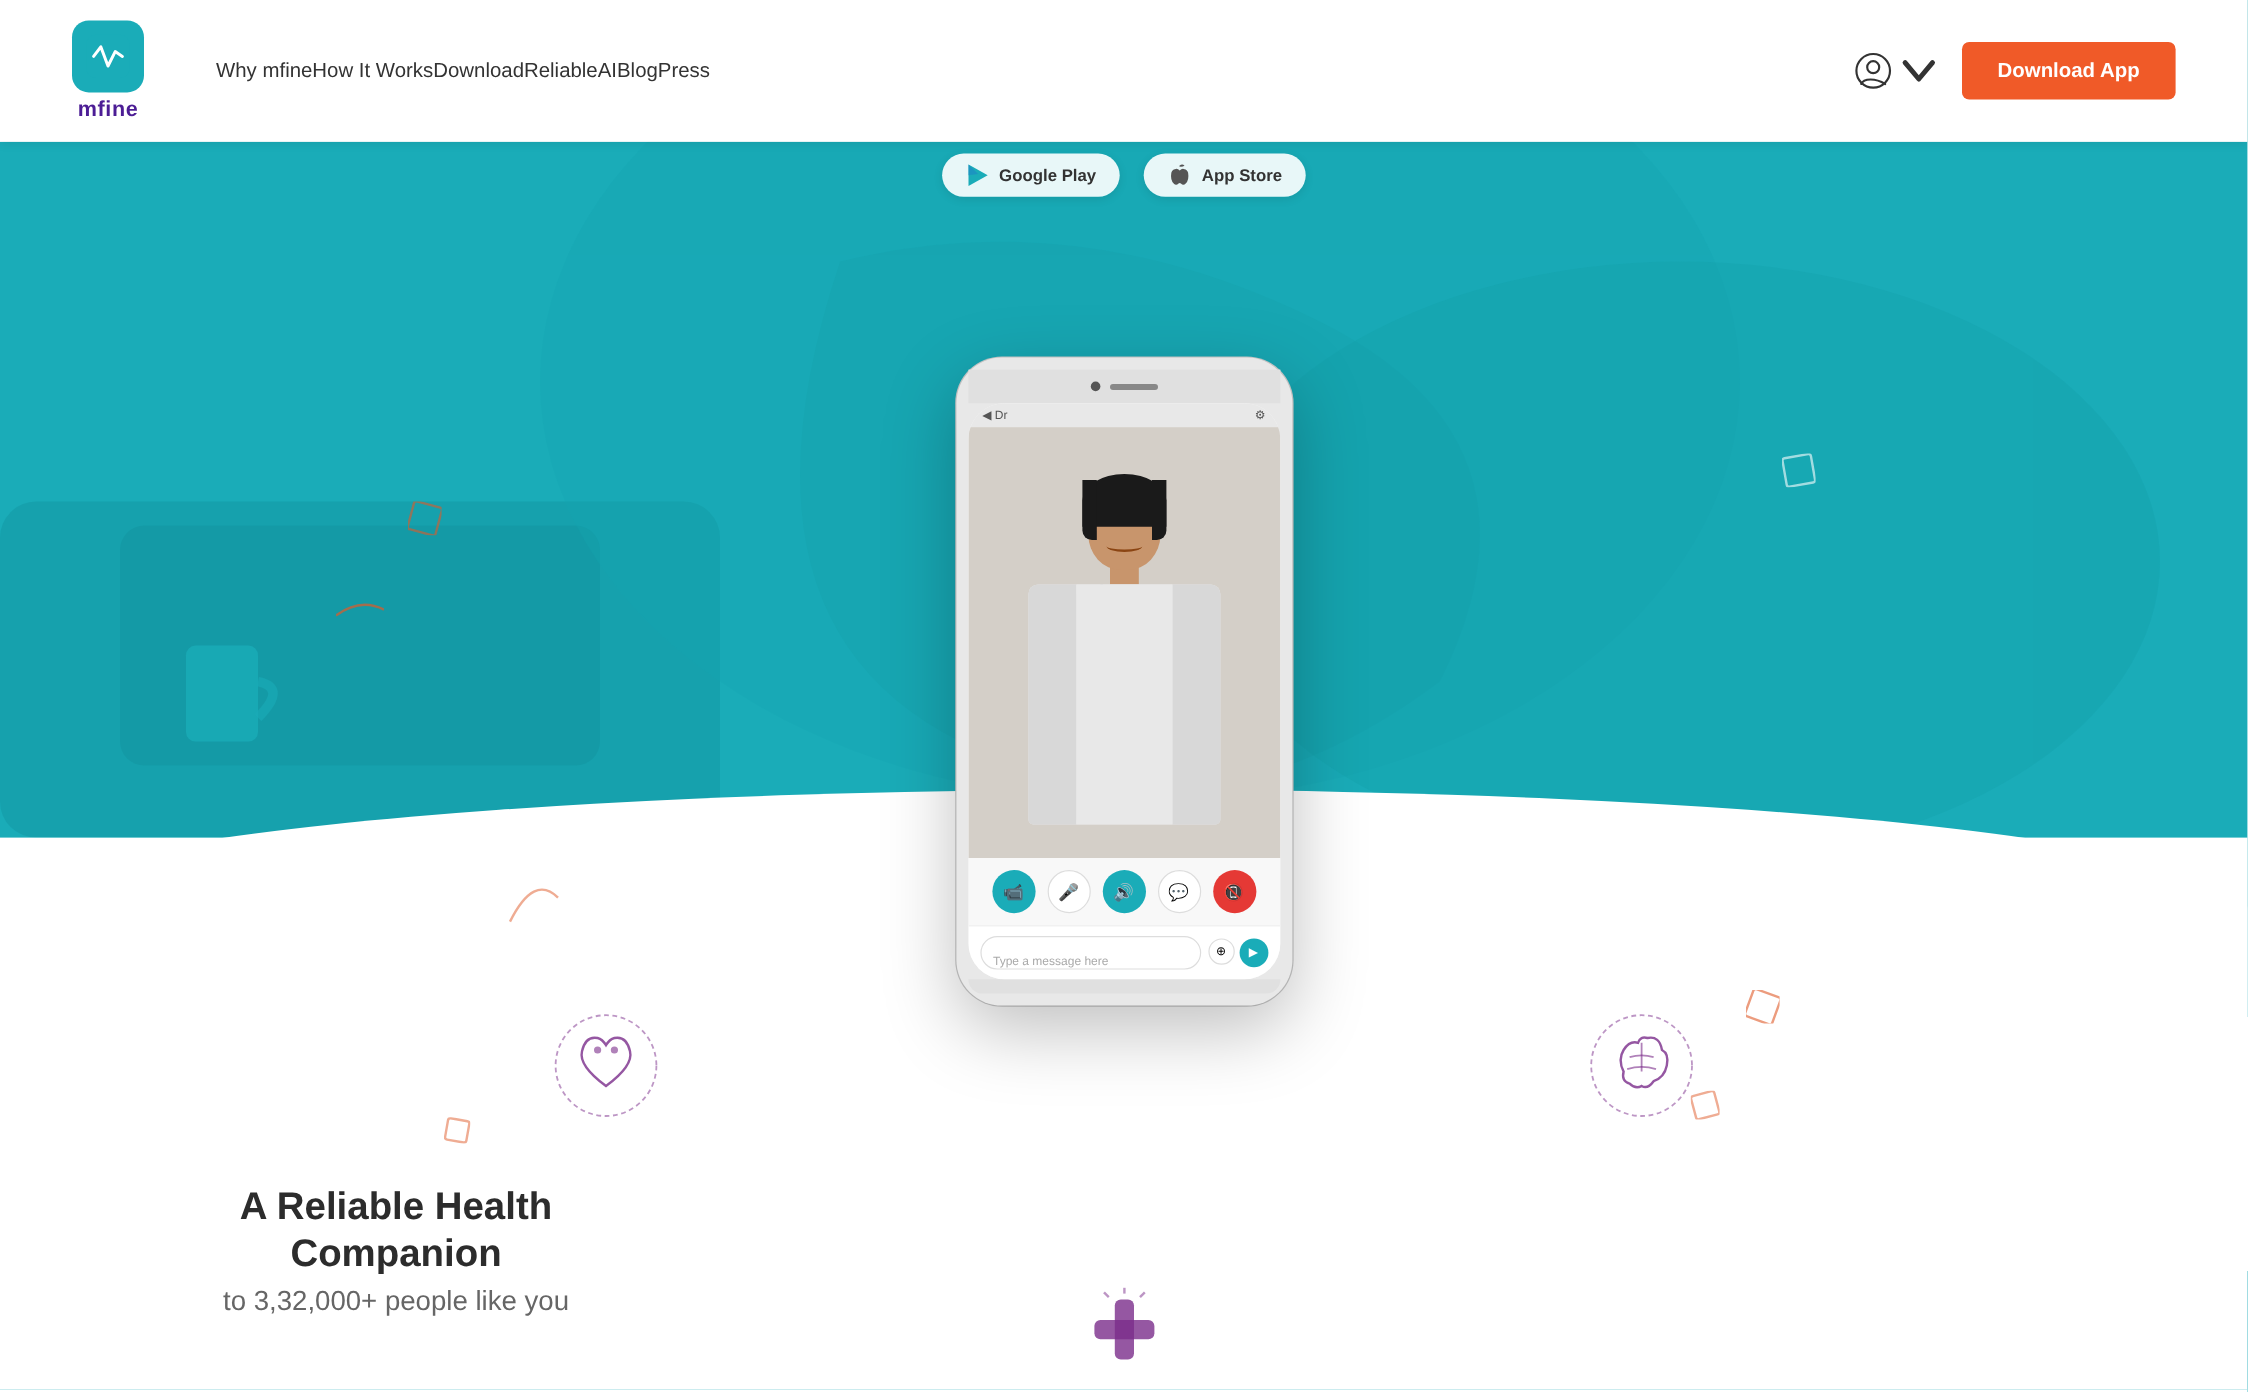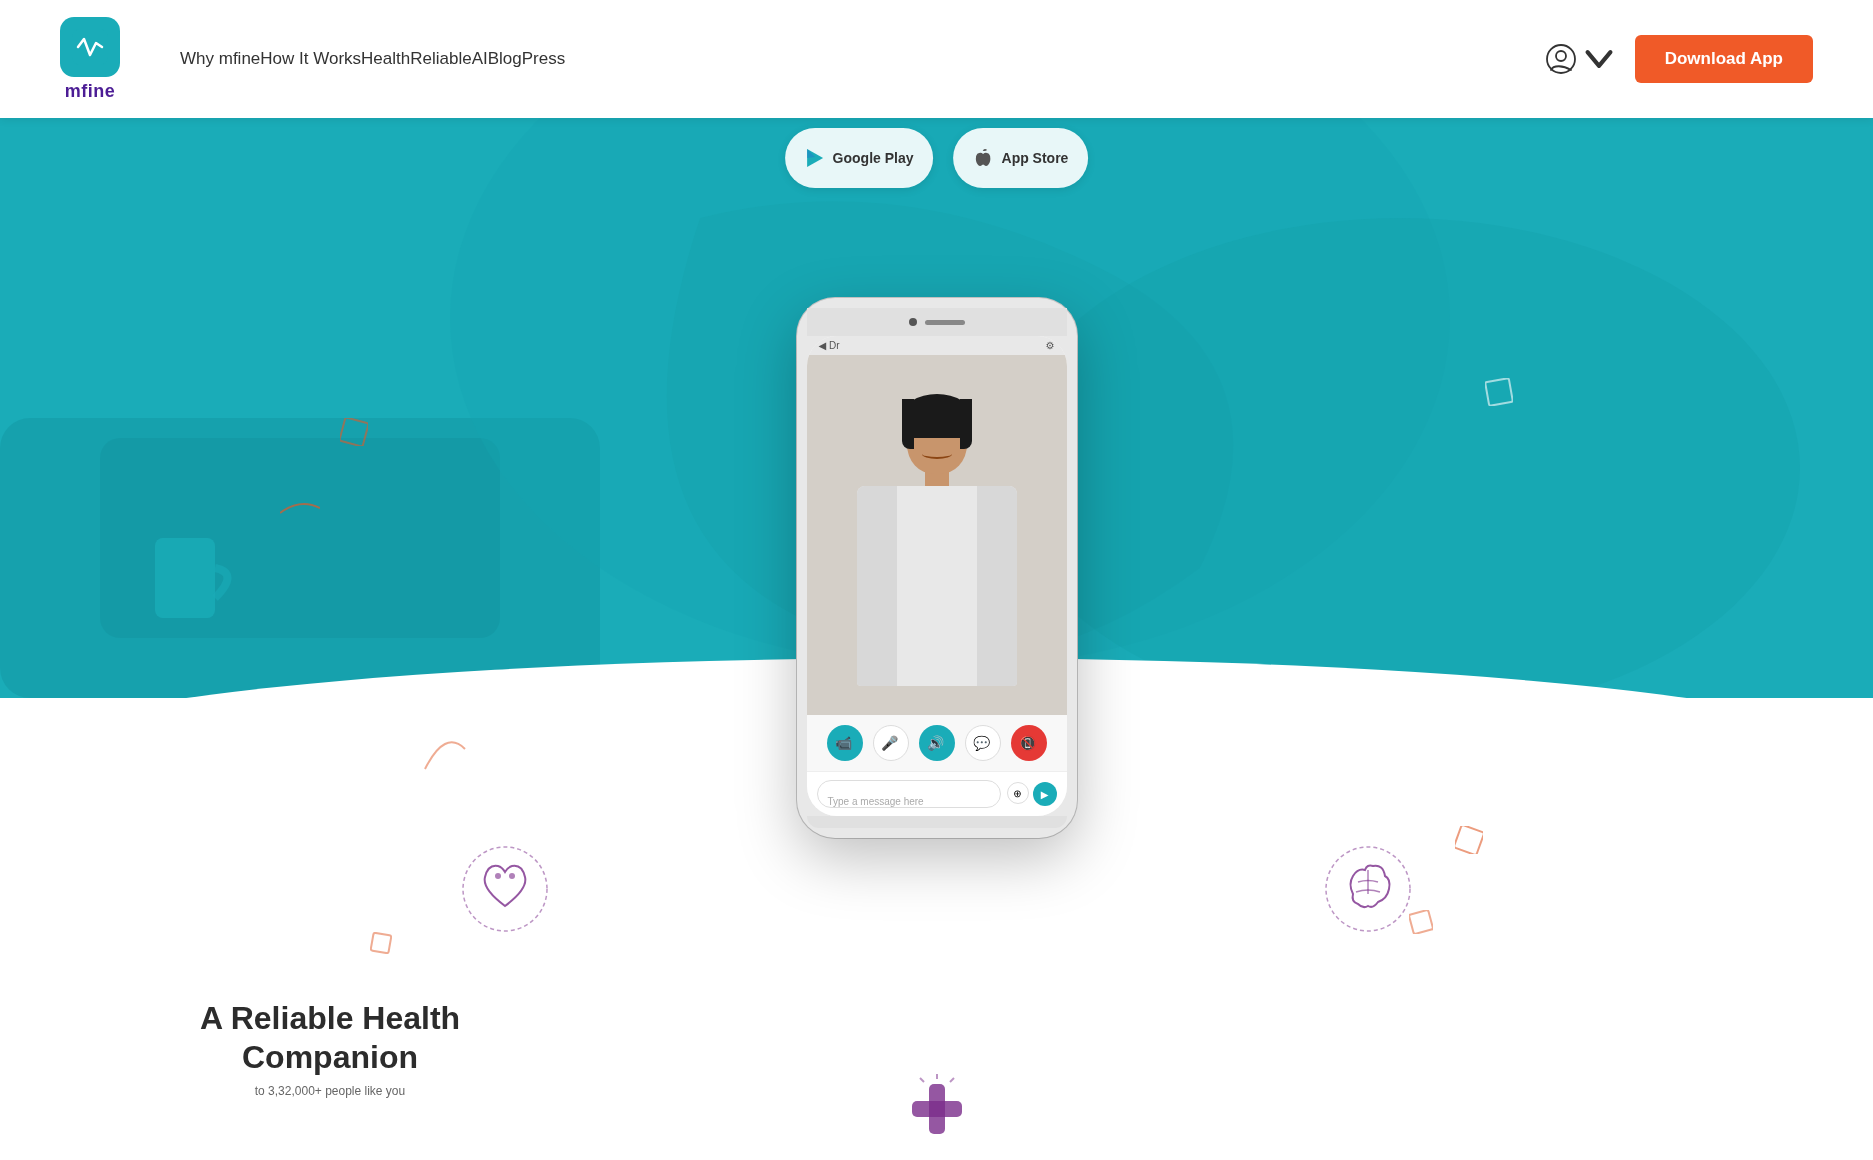--- a/index.html
+++ b/index.html
@@ -257,21 +257,21 @@
       text-align: center;
       max-width: 400px;
     }
     .hero-main-title {
       font-size: 32px;
       font-weight: 700;
       color: #2c2c2c;
       line-height: 1.2;
     }
     .hero-sub-title {
-      font-size: 12px;
+      font-size: 23px;
       color: #666;
       margin-top: 8px;
       text-align: center;
     }
 
     
     .float-icon {
       position: absolute;
       z-index: 15;
     }
@@ -295,21 +295,21 @@
       top: 10px;
       left: 50%;
       transform: translateX(-50%);
       z-index: 200;
       display: flex;
       gap: 20px;
     }
     .app-store-chip {
       background: rgba(255,255,255,0.9);
       border-radius: 30px;
-      padding: 20px 20px;
+      padding: 8px 20px;
       display: flex;
       align-items: center;
       gap: 8px;
       font-size: 14px;
       font-weight: 600;
       color: #333;
       box-shadow: 0 2px 8px rgba(0,0,0,0.1);
     }
     .app-store-chip svg { width: 20px; height: 20px; }
 
@@ -323,21 +323,21 @@
       <svg viewBox="0 0 36 36" fill="none">
         <rect width="36" height="36" rx="8" fill="#1aacb8"></rect>
         <polyline points="6,18 12,10 18,26 24,14 30,18" stroke="white" stroke-width="2.5" fill="none" stroke-linecap="round" stroke-linejoin="round"></polyline>
       </svg>
     </div>
     <span class="logo-text">mfine</span>
   </div>
   <div class="nav-links">
     <a class="nav-link">Why mfine</a>
     <a class="nav-link">How It Works</a>
-    <a class="nav-link">Health</a>
+    <a class="nav-link">Download</a>
     <a class="nav-link">Reliable</a>
     <a class="nav-link">AI</a>
     <a class="nav-link">Blog</a>
     <a class="nav-link">Press</a>
   </div>
   <div class="nav-right">
     <div class="user-icon-btn">
       <svg viewBox="0 0 32 32" fill="none" xmlns="http://www.w3.org/2000/svg">
         <circle cx="16" cy="16" r="14" stroke="#333" stroke-width="1.8" fill="none"></circle>
         <circle cx="16" cy="13" r="5" stroke="#333" stroke-width="1.8" fill="none"></circle>

